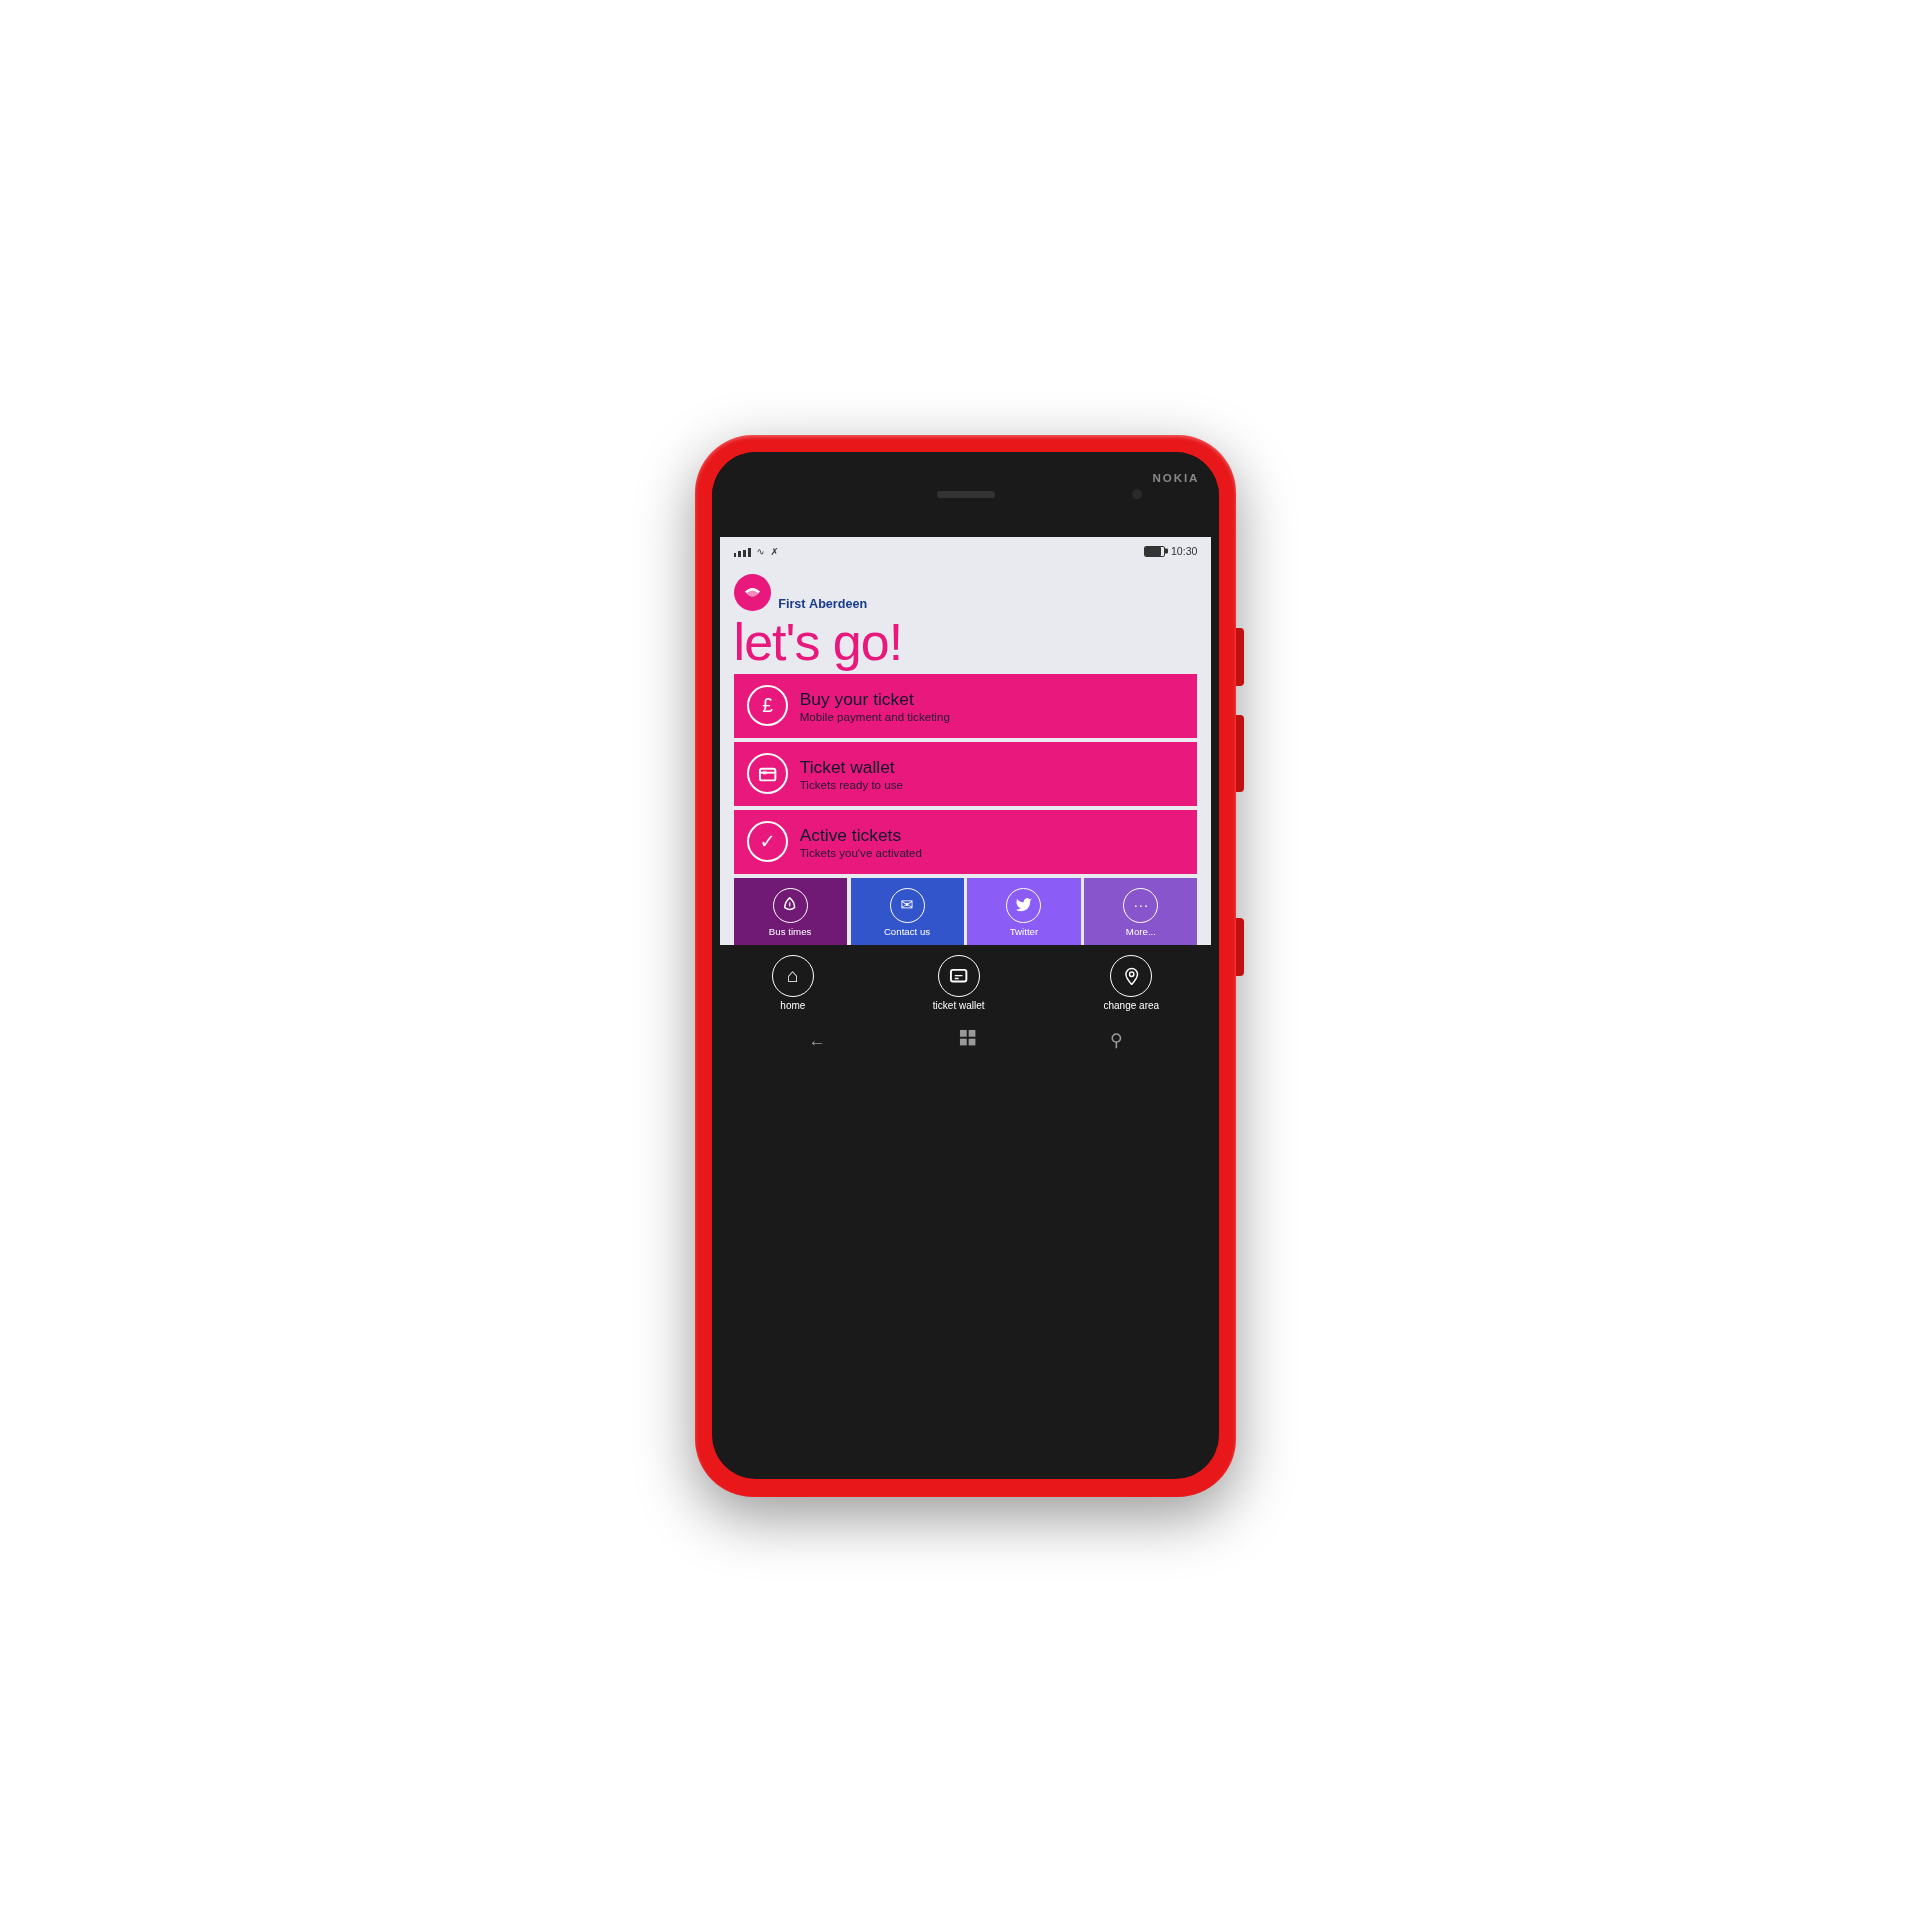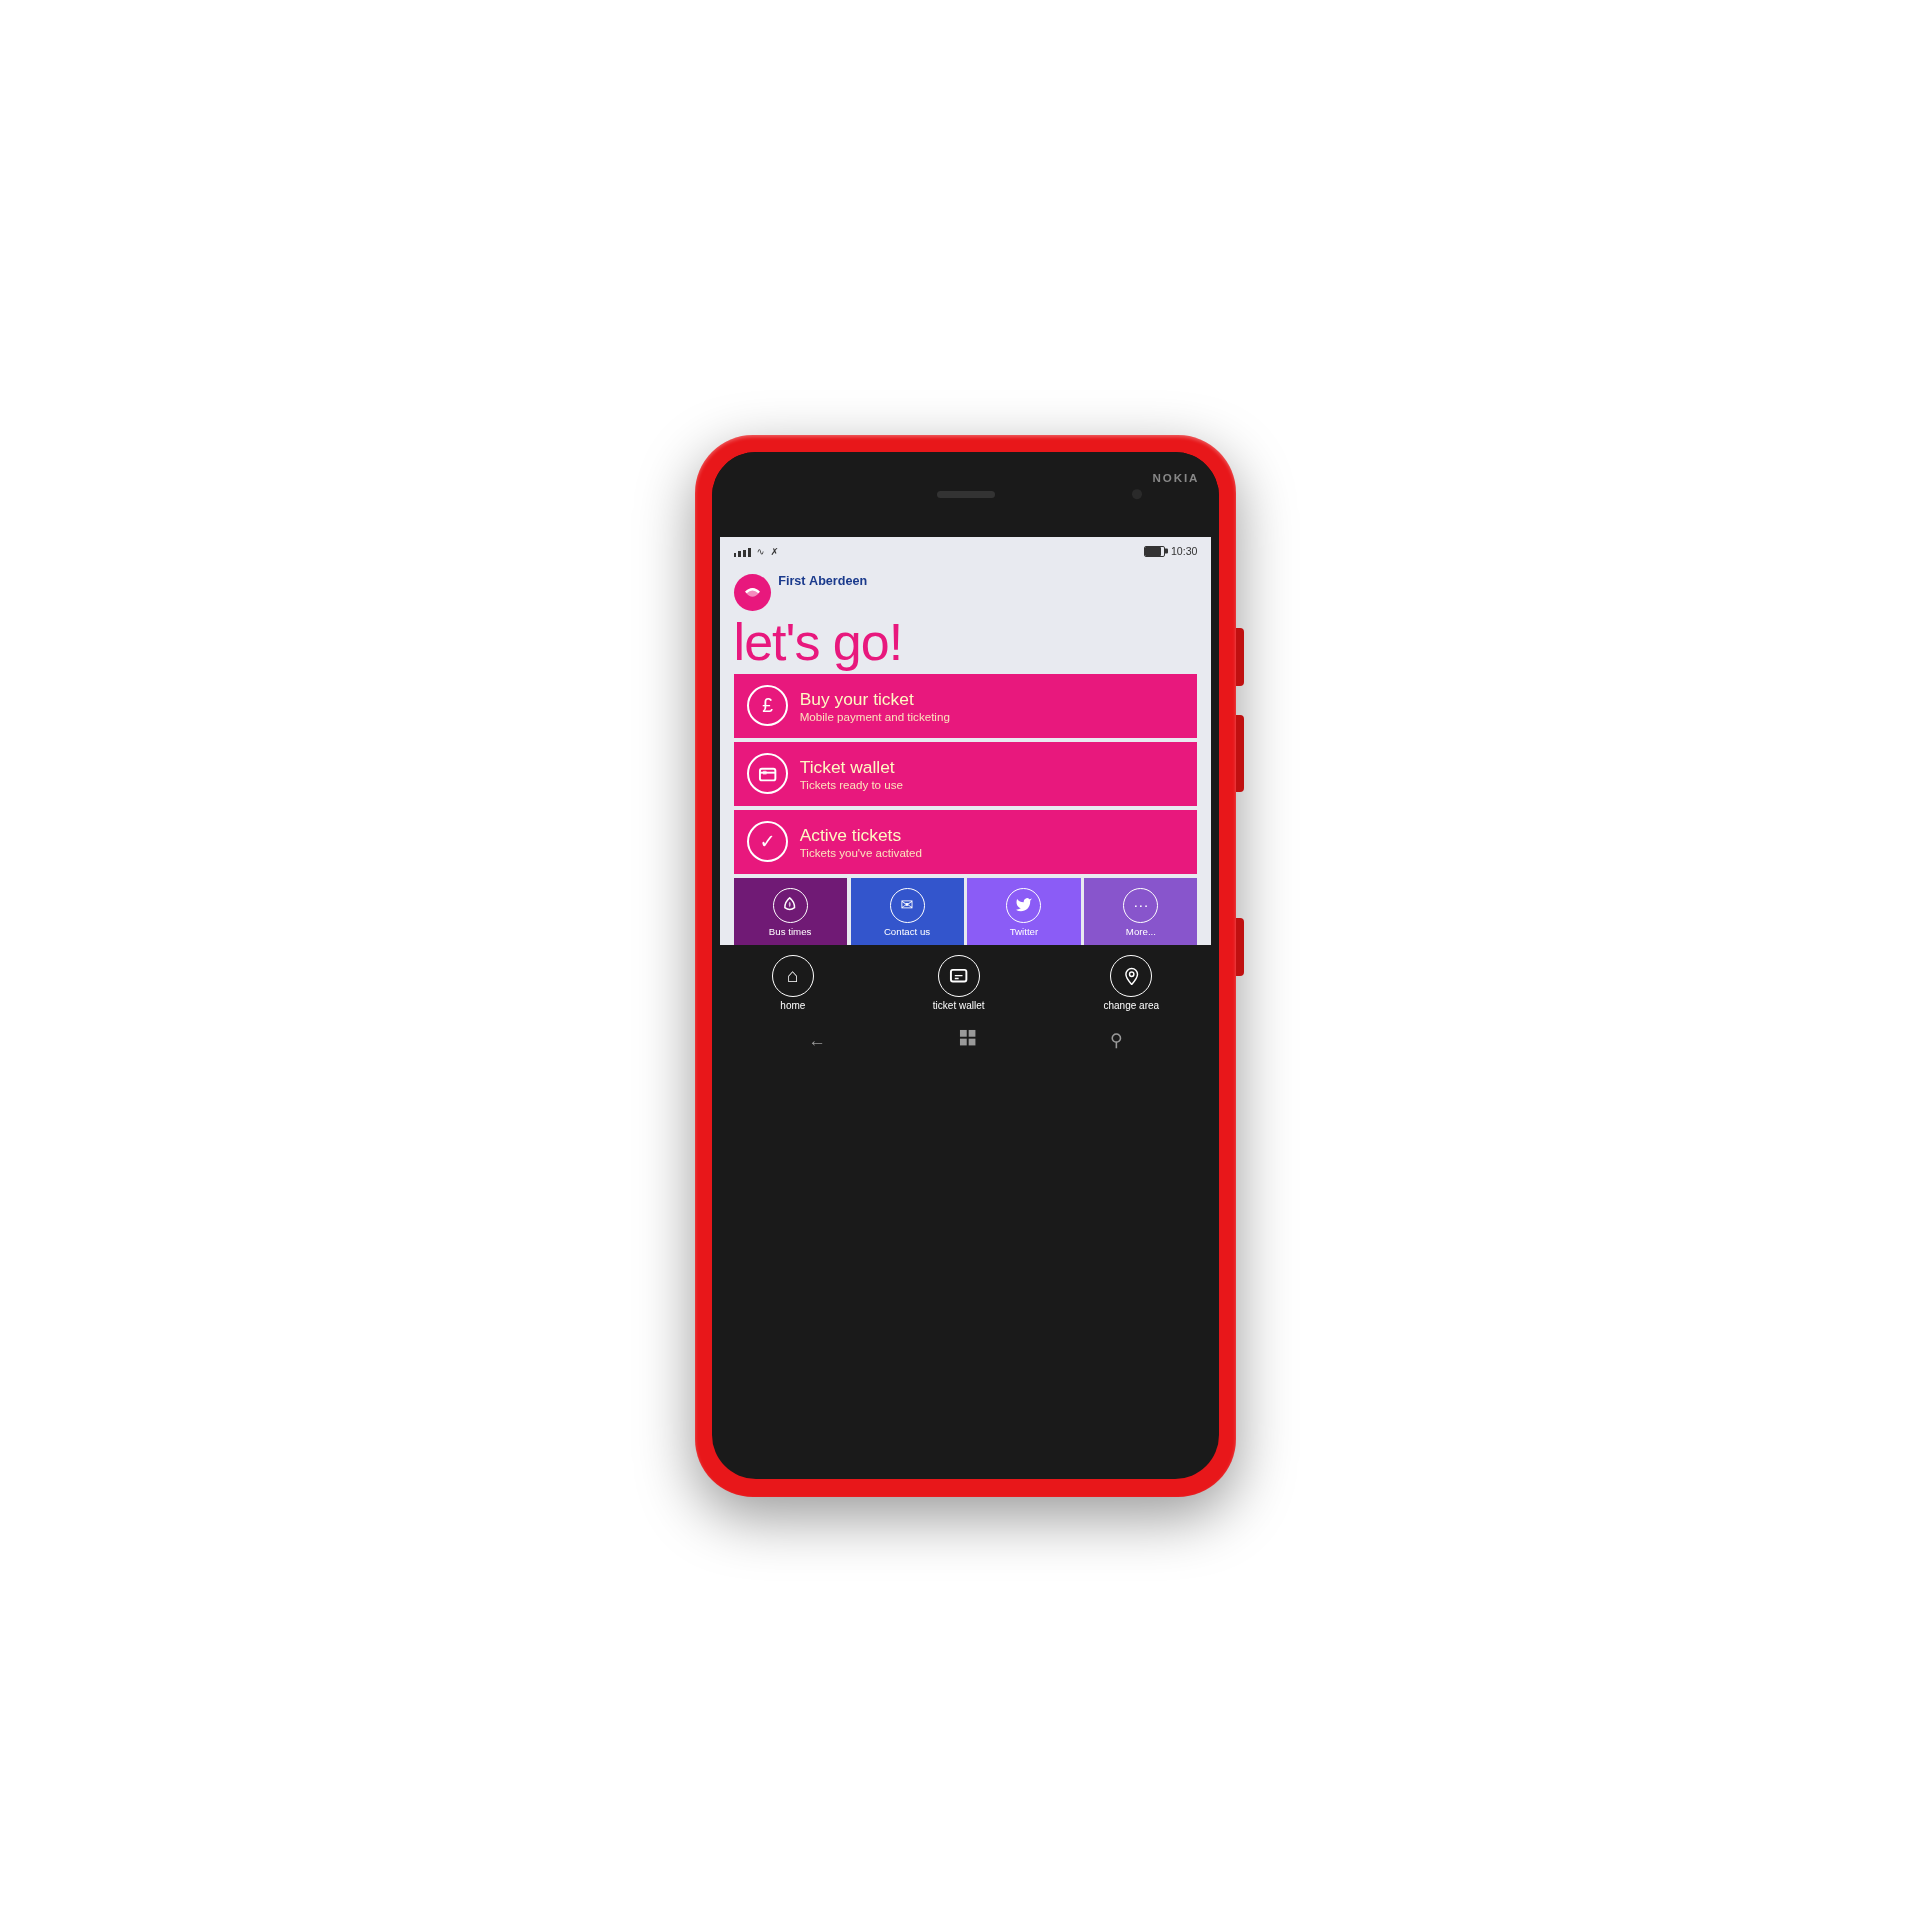--- a/index.html
+++ b/index.html
@@ -171,21 +171,21 @@
     }
 
     
     .app-content {
       background: #e8eaf0;
       padding: 7.7px 13.5px 0;
     }
 
     .brand-header {
       display: flex;
-      align-items: flex-start;
+      align-items: flex-end;
       gap: 7.7px;
       margin-bottom: 3.9px;
     }
     .brand-logo {
       width: 37px;
       height: 37px;
       background: #e8187d;
       border-radius: 50%;
       display: flex;
       align-items: center;
@@ -227,21 +227,21 @@
       border: 2.4px solid white;
       border-radius: 50%;
       display: flex;
       align-items: center;
       justify-content: center;
       color: white;
       font-size: 19.3px;
       flex-shrink: 0;
     }
     .menu-text-block {
-      color: #fef9c3;
+      color: #0f172a;
     }
     .menu-title {
       font-size: 17.4px;
       font-weight: 400;
       line-height: 1.2;
     }
     .menu-subtitle {
       font-size: 11.6px;
       opacity: 0.9;
     }

